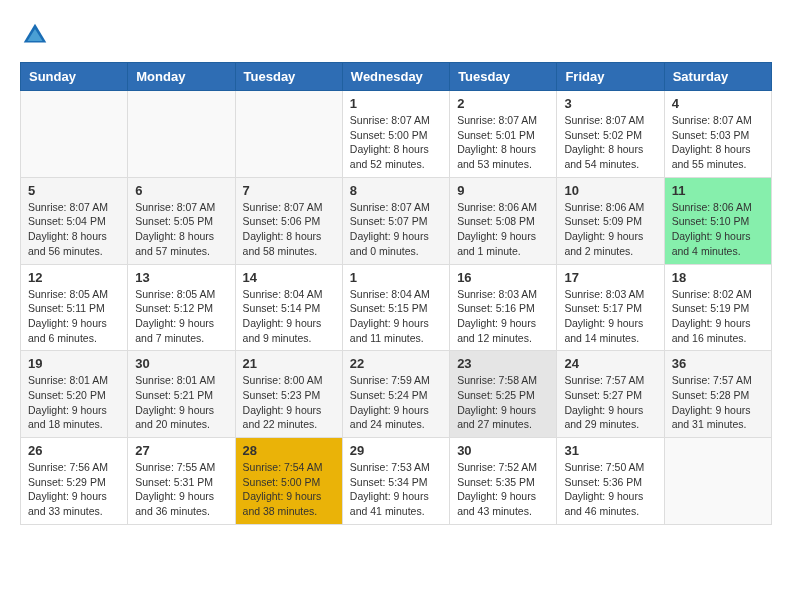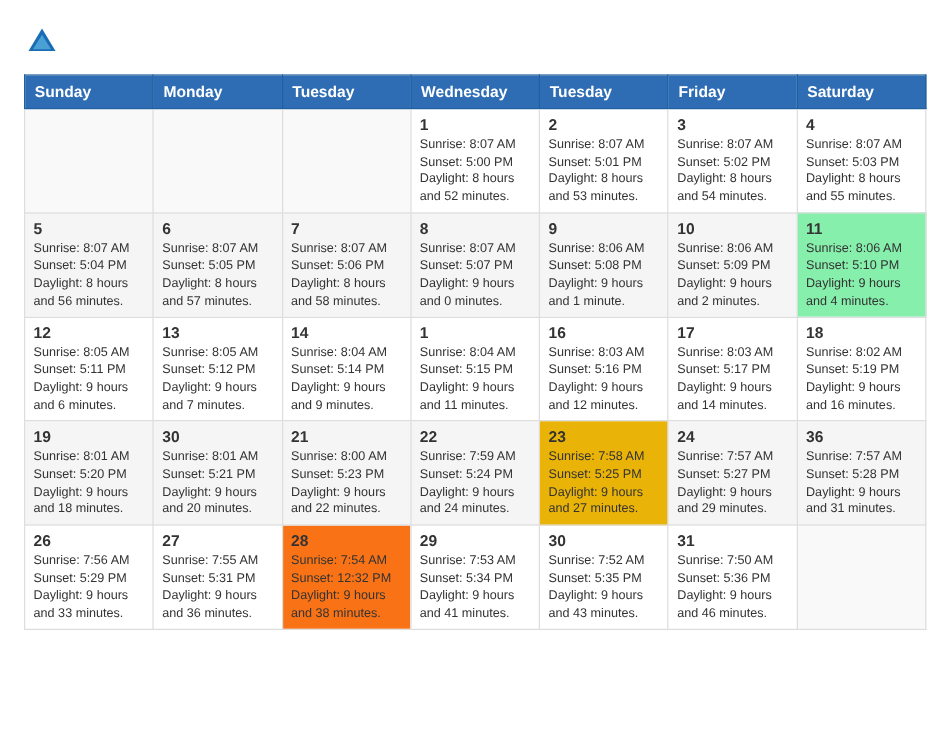--- a/index.html
+++ b/index.html
@@ -259,21 +259,21 @@
           <div class="day-info" style="white-space: pre-line;">Sunrise: 8:00 AM
 Sunset: 5:23 PM
 Daylight: 9 hours and 22 minutes.</div>
         </td>
         <td style="background: rgb(245, 245, 245);">
           <span class="day-number">22</span>
           <div class="day-info" style="white-space: pre-line;">Sunrise: 7:59 AM
 Sunset: 5:24 PM
 Daylight: 9 hours and 24 minutes.</div>
         </td>
-        <td style="background: #eab308;">
+        <td style="background: #e5e5e5;">
           <span class="day-number">23</span>
           <div class="day-info" style="white-space: pre-line;">Sunrise: 7:58 AM
 Sunset: 5:25 PM
 Daylight: 9 hours and 27 minutes.</div>
         </td>
         <td style="background: rgb(245, 245, 245);">
           <span class="day-number">24</span>
           <div class="day-info" style="white-space: pre-line;">Sunrise: 7:57 AM
 Sunset: 5:27 PM
 Daylight: 9 hours and 29 minutes.</div>
@@ -291,24 +291,24 @@
           <div class="day-info" style="white-space: pre-line;">Sunrise: 7:56 AM
 Sunset: 5:29 PM
 Daylight: 9 hours and 33 minutes.</div>
         </td>
         <td style="background: rgb(255, 255, 255);">
           <span class="day-number">27</span>
           <div class="day-info" style="white-space: pre-line;">Sunrise: 7:55 AM
 Sunset: 5:31 PM
 Daylight: 9 hours and 36 minutes.</div>
         </td>
-        <td style="background: #f97316;">
+        <td style="background: #eab308;">
           <span class="day-number">28</span>
           <div class="day-info" style="white-space: pre-line;">Sunrise: 7:54 AM
-Sunset: 12:32 PM
+Sunset: 5:00 PM
 Daylight: 9 hours and 38 minutes.</div>
         </td>
         <td style="background: rgb(255, 255, 255);">
           <span class="day-number">29</span>
           <div class="day-info" style="white-space: pre-line;">Sunrise: 7:53 AM
 Sunset: 5:34 PM
 Daylight: 9 hours and 41 minutes.</div>
         </td>
         <td style="background: rgb(255, 255, 255);">
           <span class="day-number">30</span>

